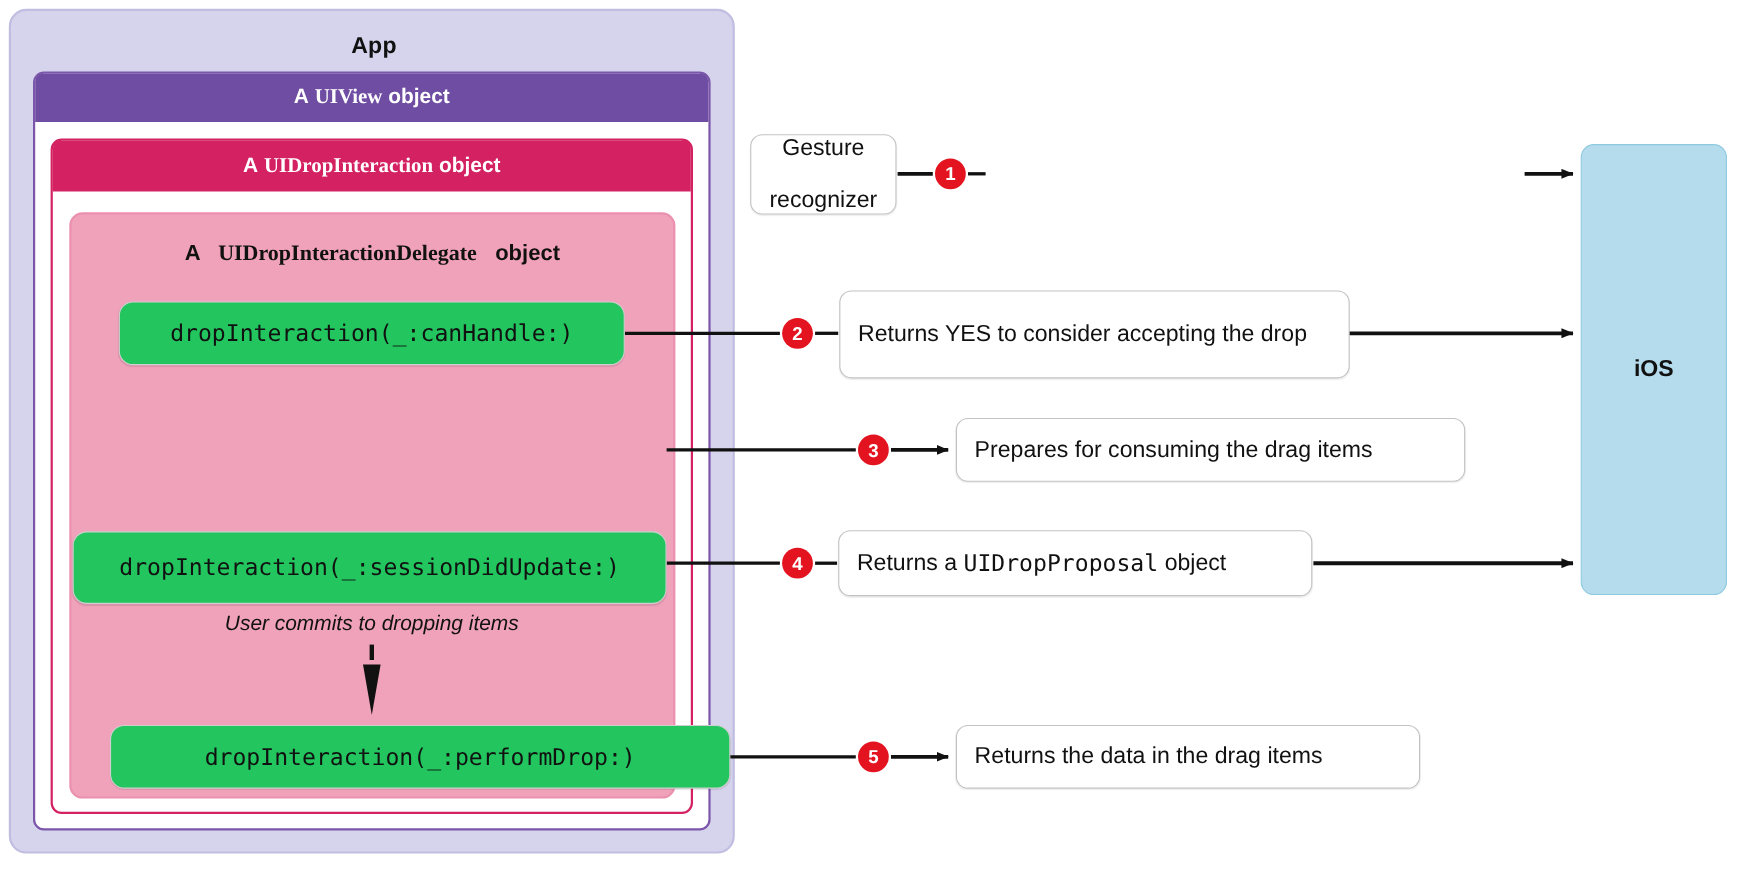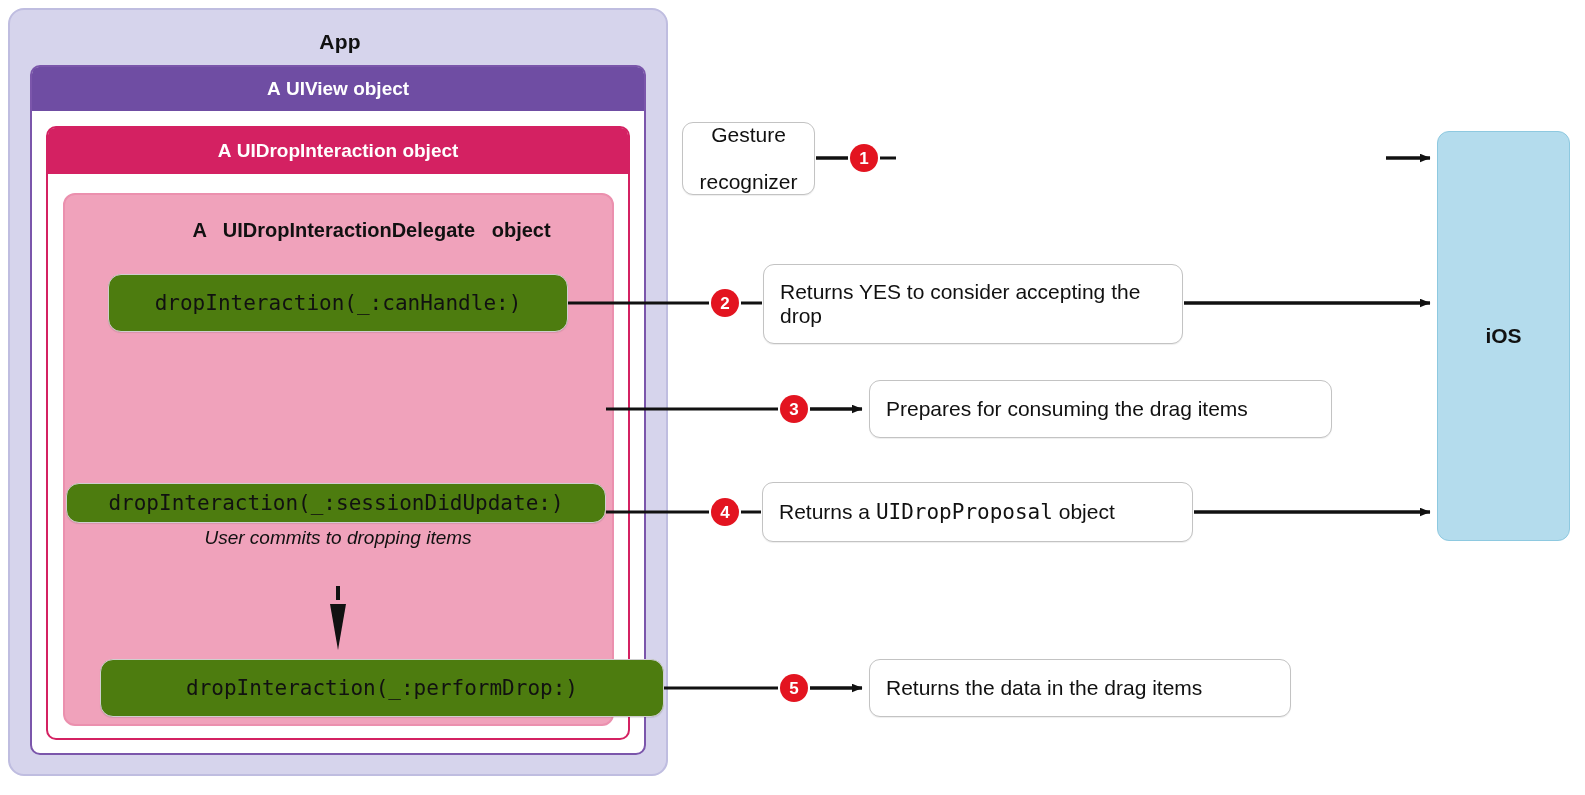--- a/index.html
+++ b/index.html
@@ -96,49 +96,48 @@
     border-radius: 12px;
   }
   #delegate-title {
     position: absolute;
     left: 0; top: 24px;
     width: 100%;
     text-align: center;
     font-size: 20px;
     font-weight: bold;
     color: #111111;
-    padding-left: 33px;
   }
 
   .mono {
     font-family: "DejaVu Sans Mono", "Liberation Mono", monospace;
   }
   .hdr-mono {
-    font-family: Liberation Sans, sans-serif;
+    font-family: Liberation Serif, serif;
     font-weight: bold;
   }
 
   
   .method-box {
-    background: #4d7c0f;
+    background: #22c55e;
     border: 1.5px solid #cfcfcf;
     border-radius: 13px;
     display: flex;
     align-items: center;
     justify-content: center;
     font-family: "DejaVu Sans Mono", "Liberation Mono", monospace;
     font-size: 21px;
     color: #111111;
     box-shadow: 0 1px 1px rgba(0,0,0,0.10);
     white-space: nowrap;
   }
 
   
   #user-commits-label {
-    left: 103px; top: 527px;
+    left: 103px; top: 557px;
     width: 470px;
     text-align: center;
     font-size: 19px;
     font-style: italic;
     color: #111111;
   }
 
   
   .callout-box {
     background: #ffffff;
@@ -227,33 +226,33 @@
       <span>&nbsp;</span>
       <span class="hdr-mono">UIDropInteractionDelegate</span>
       <span>&nbsp;</span>
       <span>object</span>
     </div>
   </div>
 
   <div class="abs method-box" style="left:108px; top:274px; width:460px; height:58px; z-index:30;">dropInteraction(_:canHandle:)</div>
 
 
-  <div class="abs method-box" style="left:66px; top:483px; width:540px; height:40px; z-index:30;">dropInteraction(_:sessionDidUpdate:)</div>
+  <div class="abs method-box" style="left:66px; top:483px; width:540px; height:66px; z-index:30;">dropInteraction(_:sessionDidUpdate:)</div>
 
   <div class="abs" id="user-commits-label" style="z-index:30;">User commits to dropping items</div>
 
   <div class="abs method-box" style="left:100px; top:659px; width:564px; height:58px; z-index:30;">dropInteraction(_:performDrop:)</div>
 
   <div class="abs callout-box center" style="left:682px; top:122px; width:133px; height:73px; flex-direction:column; padding:0 8px; z-index:30;">
     <span>Gesture</span>
     <span>recognizer</span>
   </div>
 
 
-  <div class="abs callout-box" style="left:763px; top:264px; width:420px; height:80px; z-index:30;">Returns YES to consider accepting the drop</div>
+  <div class="abs callout-box" style="left:763px; top:264px; width:464px; height:80px; z-index:30;">Returns YES to consider accepting the drop</div>
 
   <div class="abs callout-box" style="left:869px; top:380px; width:463px; height:58px; z-index:30;">Prepares for consuming the drag items</div>
 
   <div class="abs callout-box" style="left:762px; top:482px; width:431px; height:60px; z-index:30;">
     <span>Returns a</span>
     <span>&nbsp;</span>
     <span class="mono">UIDropProposal</span>
     <span>&nbsp;</span>
     <span>object</span>
   </div>

